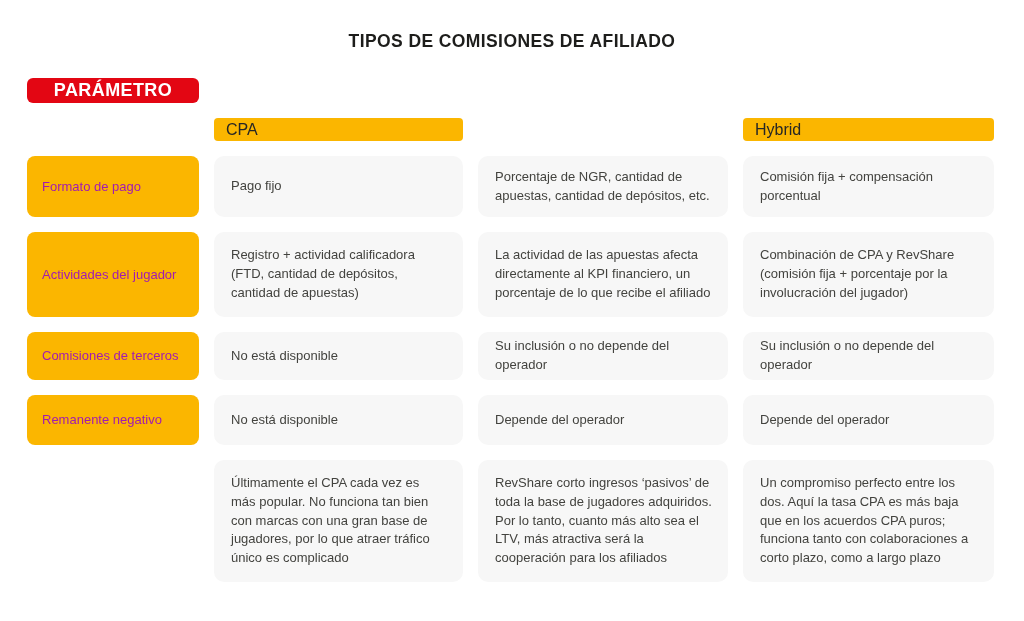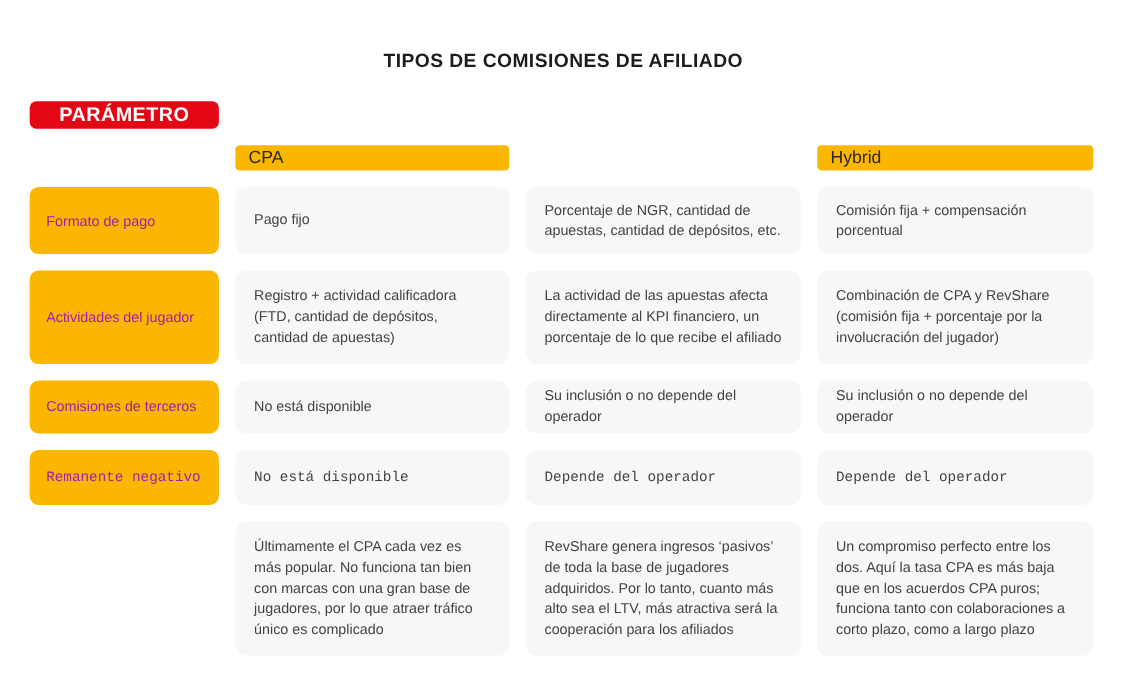--- a/index.html
+++ b/index.html
@@ -5,21 +5,21 @@
   * { margin: 0; padding: 0; box-sizing: border-box; }
   html, body {
     width: 1024px; height: 621px;
     background: #ffffff;
     font-family: "Liberation Sans", sans-serif;
     overflow: hidden;
   }
   .page { width: 1024px; height: 621px; position: relative; }
 
   .title {
-    margin-top: 45px;
+    margin-top: 31px;
     text-align: center;
     font-size: 17.5px;
     font-weight: bold;
     letter-spacing: 0.4px;
     color: #1d1d1b;
   }
 
   .table-grid {
     display: grid;
     grid-template-columns: 172px 249px 250px 251px;
@@ -78,21 +78,21 @@
     background: var(--cell_bg, #f7f7f7);
     color: #43433f;
     font-size: 13px;
     line-height: 1.45;
     border-radius: 10px;
     display: flex;
     align-items: center;
     padding: 10px 16px 10px 17px;
   }
   .r1 { grid-row: 3; } .r2 { grid-row: 4; } .r3 { grid-row: 5; }
-  .r4 { grid-row: 6; font-family: Liberation Mono, monospace; } .r5 { grid-row: 7; }
+  .r4 { grid-row: 6; } .r5 { grid-row: 7; }
   .cc1 { grid-column: 2; } .cc2 { grid-column: 3; } .cc3 { grid-column: 4; }
 </style>
 </head>
 <body>
 
 <div class="page">
 
   <div class="title">TIPOS DE COMISIONES DE AFILIADO</div>
 
   <div class="table-grid">
@@ -117,17 +117,17 @@
     <div class="cell r3 cc1">No está disponible</div>
     <div class="cell r3 cc2">Su inclusión o no depende del operador</div>
     <div class="cell r3 cc3">Su inclusión o no depende del operador</div>
 
     <div class="param-label r4">Remanente negativo</div>
     <div class="cell r4 cc1">No está disponible</div>
     <div class="cell r4 cc2">Depende del operador</div>
     <div class="cell r4 cc3">Depende del operador</div>
 
     <div class="cell r5 cc1">Últimamente el CPA cada vez es más popular. No funciona tan bien con marcas con una gran base de jugadores, por lo que atraer tráfico único es complicado</div>
-    <div class="cell r5 cc2">RevShare genera ingresos ‘pasivos’ de toda la base de jugadores adquiridos. Por lo tanto, cuanto más alto sea el LTV, más atractiva será la cooperación para los afiliados</div>
+    <div class="cell r5 cc2">RevShare corto ingresos ‘pasivos’ de toda la base de jugadores adquiridos. Por lo tanto, cuanto más alto sea el LTV, más atractiva será la cooperación para los afiliados</div>
     <div class="cell r5 cc3">Un compromiso perfecto entre los dos. Aquí la tasa CPA es más baja que en los acuerdos CPA puros; funciona tanto con colaboraciones a corto plazo, como a largo plazo</div>
 
   </div>
 </div>
 
 </body></html>

